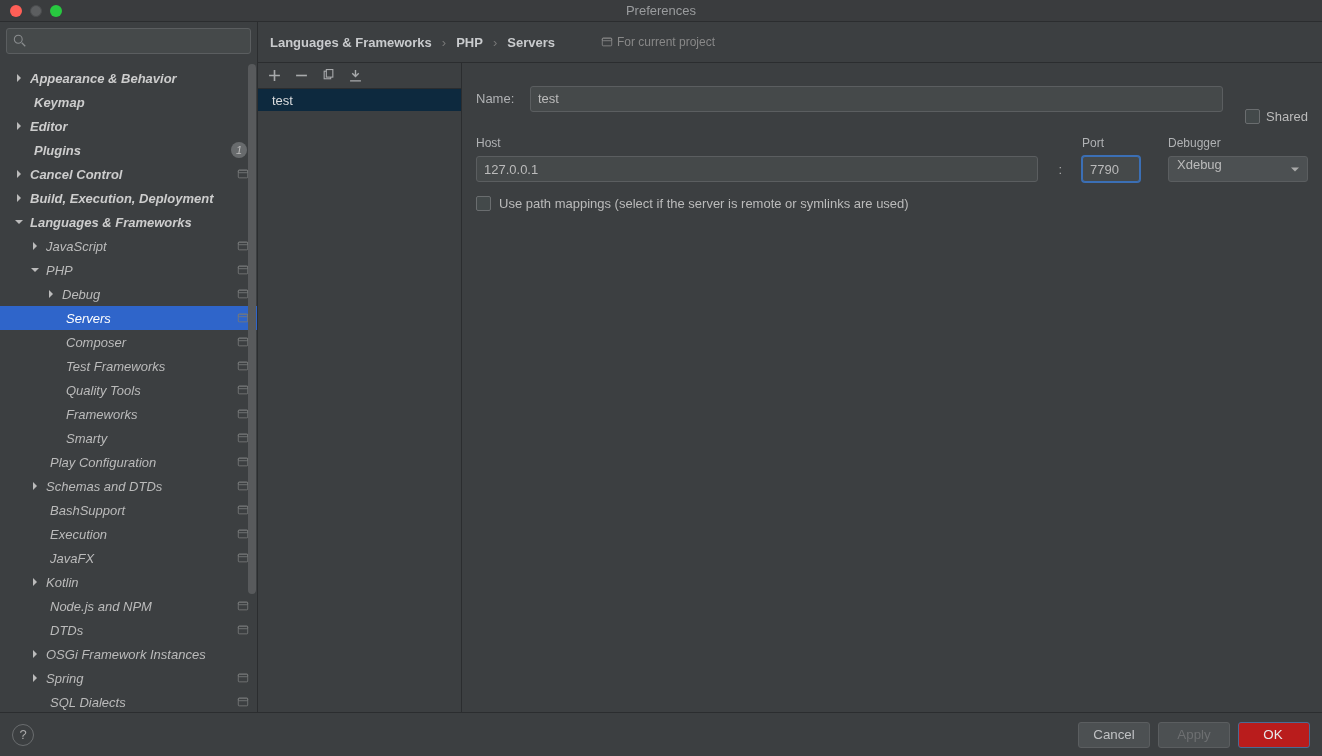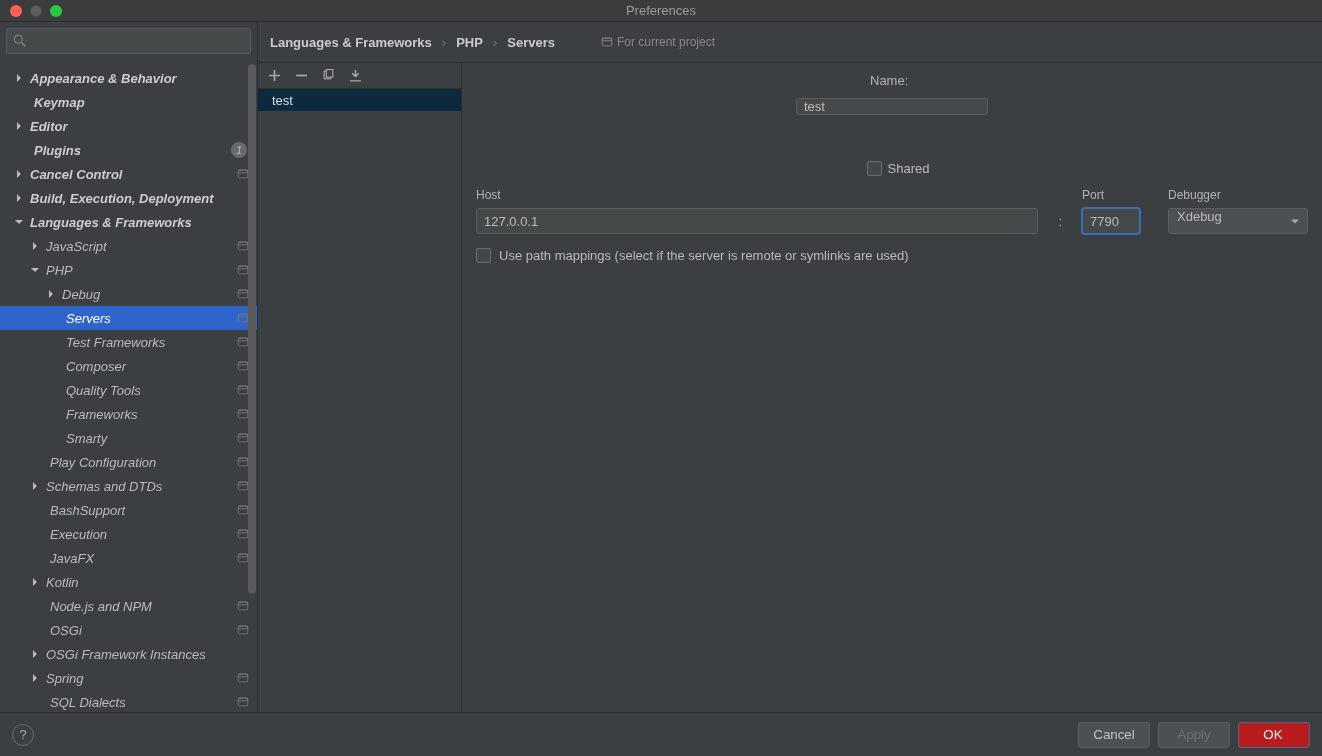--- a/index.html
+++ b/index.html
@@ -57,21 +57,21 @@
 .list-col { width: 204px; border-right: 1px solid #2b2d2f; display: flex; flex-direction: column; }
 .list-tools { height: 26px; display: flex; align-items: center; gap: 14px; padding-left: 10px; border-bottom: 1px solid #2b2d2f; }
 .list-tools .ticon { display: inline-flex; cursor: pointer; }
 .list-tools svg { width: 13px; height: 13px; stroke: #a8aaac; fill: #a8aaac; }
 .list-items { flex: 1; }
 .list-item { height: 22px; display: flex; align-items: center; padding-left: 14px; cursor: pointer; }
 .list-item.selected { background: #0d293e; color: #d9dbdd; }
 
 
 .form-col { flex: 1; padding: 10px 14px 0 14px; }
-.row { display: flex; align-items: center; margin-bottom: 12px; gap: 10px; flex-direction: column; }
+.row { display: flex; align-items: center; margin-bottom: 12px; gap: 10px; }
 .lbl { color: #b0b2b4; }
 .input { height: 26px; background: #45494a; border: 1px solid #5b5e60; border-radius: 3px; padding: 0 7px; color: #bbb; outline: none; font-size: 13px; }
 .input.focused { border-color: #3b6fb5; box-shadow: 0 0 0 1px #3b6fb5; }
 .form-grid .cols { display: flex; gap: 18px; align-items: flex-end; }
 .field { display: flex; flex-direction: column; gap: 4px; }
 .field .lbl { font-size: 12px; margin-bottom: 2px; }
 .colon { padding: 0 2px 5px 2px; color: #aaa; }
 .select { height: 26px; background: #4c5052; border: 1px solid #5b5e60; border-radius: 3px; padding: 0 24px 0 8px; color: #bbb; position: relative; display: flex; align-items: flex-start; min-width: 140px; }
 .select .caret { position: absolute; right: 8px; top: 50%; transform: translateY(-50%); }
 .select .caret svg { width: 8px; height: 8px; fill: #aaa; }
@@ -233,68 +233,68 @@
               <svg viewBox="0 0 14 14">
                 <rect x="1.5" y="2.5" width="11" height="9" rx="1" stroke-width="1"></rect>
                 <rect x="1.5" y="2.5" width="11" height="3" rx="1" stroke-width="1"></rect>
               </svg>
             </span>
           </div>
           <div class="node d2">
             <span class="arrow"></span>
             <span style="width: 6px;"></span>
             <span style="width: 4px;"></span>
+            <span class="label">Composer</span>
+            <span class="proj-ind">
+              <svg viewBox="0 0 14 14">
+                <rect x="1.5" y="2.5" width="11" height="9" rx="1" stroke-width="1"></rect>
+                <rect x="1.5" y="2.5" width="11" height="3" rx="1" stroke-width="1"></rect>
+              </svg>
+            </span>
+          </div>
+          <div class="node d2">
+            <span class="arrow"></span>
+            <span style="width: 6px;"></span>
+            <span style="width: 4px;"></span>
             <span class="label">Test Frameworks</span>
             <span class="proj-ind">
               <svg viewBox="0 0 14 14">
                 <rect x="1.5" y="2.5" width="11" height="9" rx="1" stroke-width="1"></rect>
                 <rect x="1.5" y="2.5" width="11" height="3" rx="1" stroke-width="1"></rect>
               </svg>
             </span>
           </div>
           <div class="node d2">
             <span class="arrow"></span>
             <span style="width: 6px;"></span>
             <span style="width: 4px;"></span>
-            <span class="label">Composer</span>
+            <span class="label">Quality Tools</span>
             <span class="proj-ind">
               <svg viewBox="0 0 14 14">
                 <rect x="1.5" y="2.5" width="11" height="9" rx="1" stroke-width="1"></rect>
                 <rect x="1.5" y="2.5" width="11" height="3" rx="1" stroke-width="1"></rect>
               </svg>
             </span>
           </div>
           <div class="node d2">
             <span class="arrow"></span>
             <span style="width: 6px;"></span>
             <span style="width: 4px;"></span>
-            <span class="label">Quality Tools</span>
+            <span class="label">Frameworks</span>
             <span class="proj-ind">
               <svg viewBox="0 0 14 14">
                 <rect x="1.5" y="2.5" width="11" height="9" rx="1" stroke-width="1"></rect>
                 <rect x="1.5" y="2.5" width="11" height="3" rx="1" stroke-width="1"></rect>
               </svg>
             </span>
           </div>
           <div class="node d2">
             <span class="arrow"></span>
             <span style="width: 6px;"></span>
             <span style="width: 4px;"></span>
-            <span class="label">Frameworks</span>
-            <span class="proj-ind">
-              <svg viewBox="0 0 14 14">
-                <rect x="1.5" y="2.5" width="11" height="9" rx="1" stroke-width="1"></rect>
-                <rect x="1.5" y="2.5" width="11" height="3" rx="1" stroke-width="1"></rect>
-              </svg>
-            </span>
-          </div>
-          <div class="node d2">
-            <span class="arrow"></span>
-            <span style="width: 6px;"></span>
-            <span style="width: 4px;"></span>
             <span class="label">Smarty</span>
             <span class="proj-ind">
               <svg viewBox="0 0 14 14">
                 <rect x="1.5" y="2.5" width="11" height="9" rx="1" stroke-width="1"></rect>
                 <rect x="1.5" y="2.5" width="11" height="3" rx="1" stroke-width="1"></rect>
               </svg>
             </span>
           </div>
           <div class="node d1">
             <span class="arrow"></span>
@@ -377,21 +377,21 @@
               <svg viewBox="0 0 14 14">
                 <rect x="1.5" y="2.5" width="11" height="9" rx="1" stroke-width="1"></rect>
                 <rect x="1.5" y="2.5" width="11" height="3" rx="1" stroke-width="1"></rect>
               </svg>
             </span>
           </div>
           <div class="node d1">
             <span class="arrow"></span>
             <span style="width: 6px;"></span>
             <span style="width: 4px;"></span>
-            <span class="label">OSGi</span>
+            <span class="label">DTDs</span>
             <span class="proj-ind">
               <svg viewBox="0 0 14 14">
                 <rect x="1.5" y="2.5" width="11" height="9" rx="1" stroke-width="1"></rect>
                 <rect x="1.5" y="2.5" width="11" height="3" rx="1" stroke-width="1"></rect>
               </svg>
             </span>
           </div>
           <div class="node d1">
             <span class="arrow">
               <svg viewBox="0 0 8 8">

